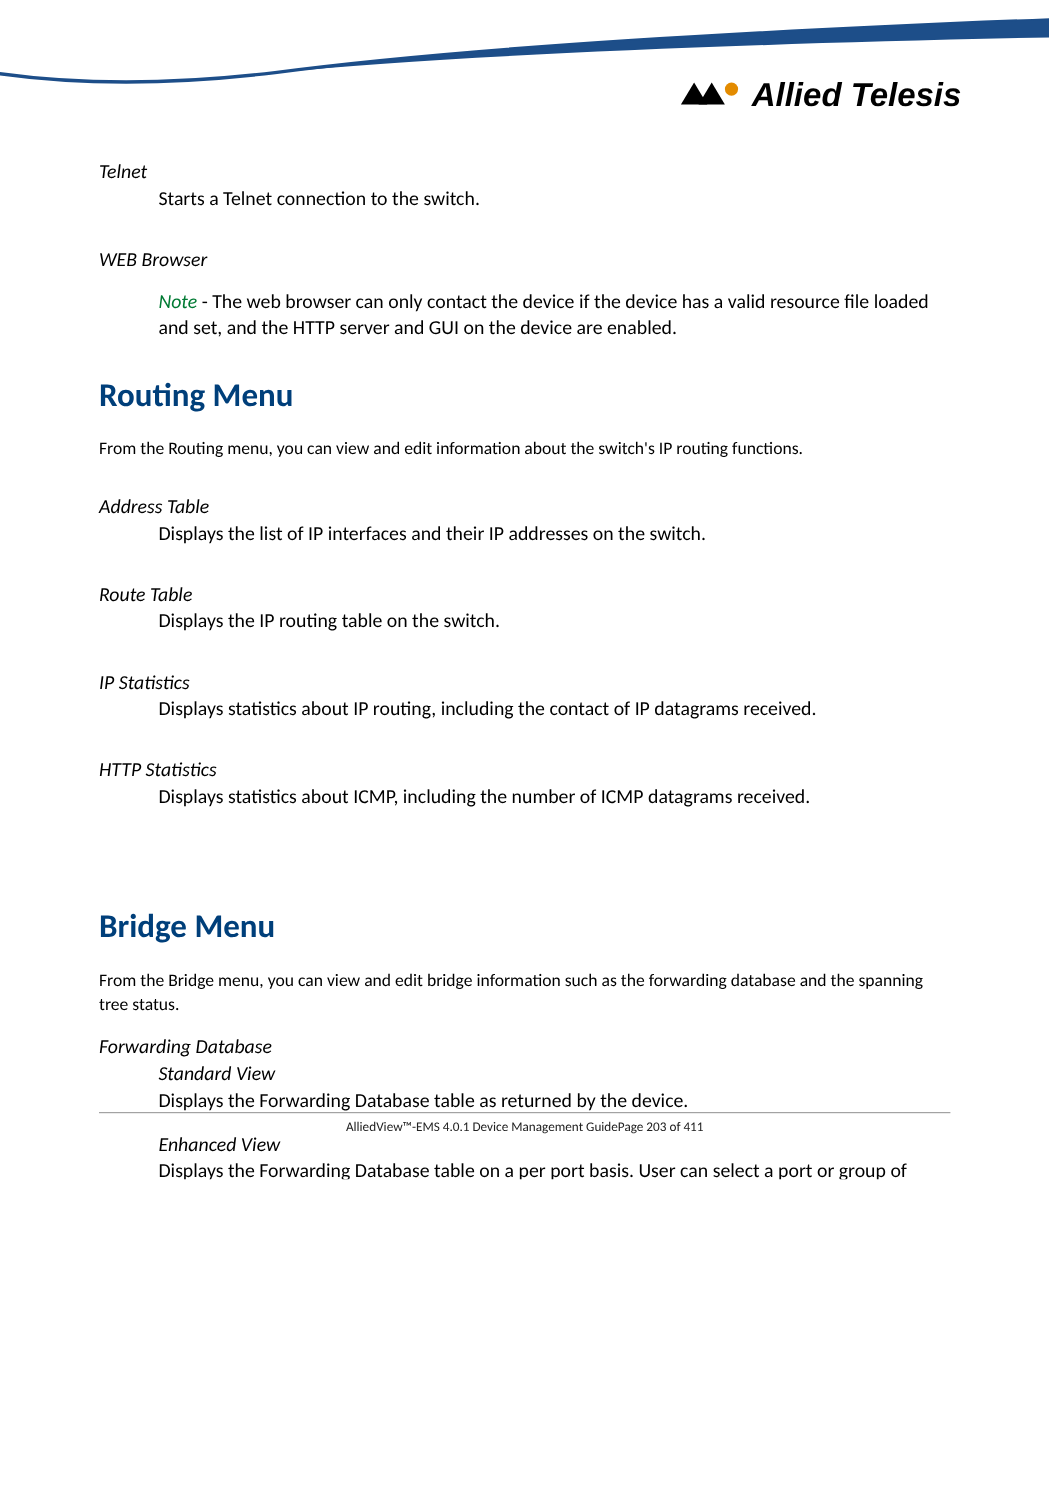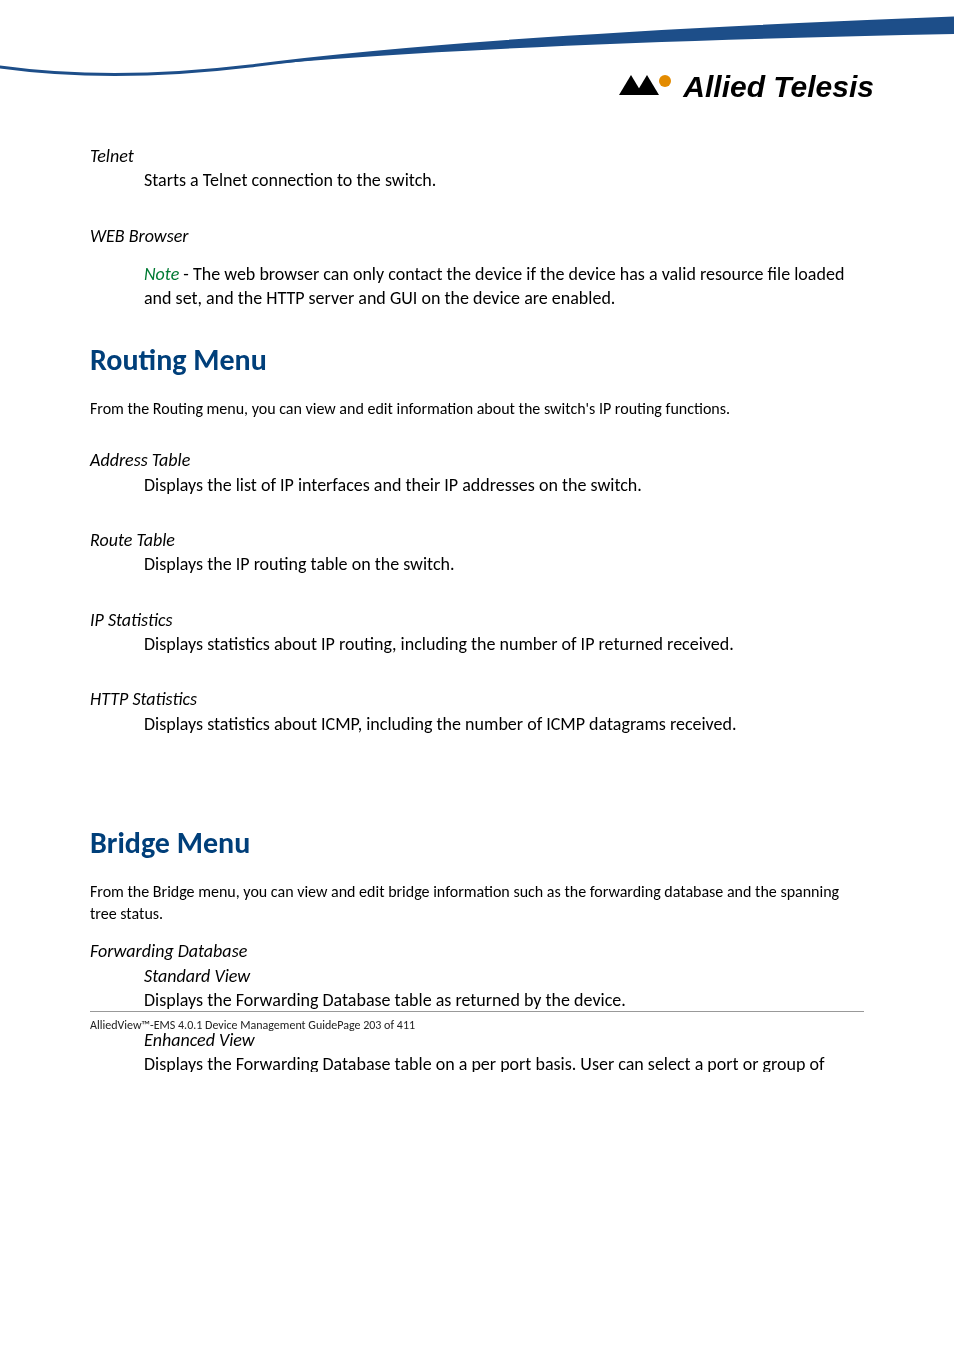--- a/index.html
+++ b/index.html
@@ -93,21 +93,21 @@
     right: 90px;
     bottom: 40px;
   }
   .footer-line {
     border: 0;
     border-top: 1px solid #999;
     margin: 0 0 6px 0;
   }
   .footer-row {
     display: flex;
-    justify-content: flex-start;
+    justify-content: center;
     font-size: 12px;
     color: #222;
   }
   .sp-14 { height: 14px; }
   .sp-40 { height: 40px; }
 </style>
 </head>
 <body>
 
 <div class="page">
@@ -154,21 +154,21 @@
       <div class="dd">Displays the list of IP interfaces and their IP addresses on the switch.</div>
     </div>
     <div class="sp-14"></div>
     <div class="dl">
       <div class="dt">Route Table</div>
       <div class="dd">Displays the IP routing table on the switch.</div>
     </div>
     <div class="sp-14"></div>
     <div class="dl">
       <div class="dt">IP Statistics</div>
-      <div class="dd">Displays statistics about IP routing, including the number of IP returned received.</div>
+      <div class="dd">Displays statistics about IP routing, including the contact of IP datagrams received.</div>
     </div>
     <div class="sp-14"></div>
     <div class="dl">
       <div class="dt">HTTP Statistics</div>
       <div class="dd">Displays statistics about ICMP, including the number of ICMP datagrams received.</div>
     </div>
 
     <div class="sp-40"></div>
     <h2 class="h2">Bridge Menu</h2>
     <p class="para">From the Bridge menu, you can view and edit bridge information such as the forwarding database and the spanning tree status.</p>

